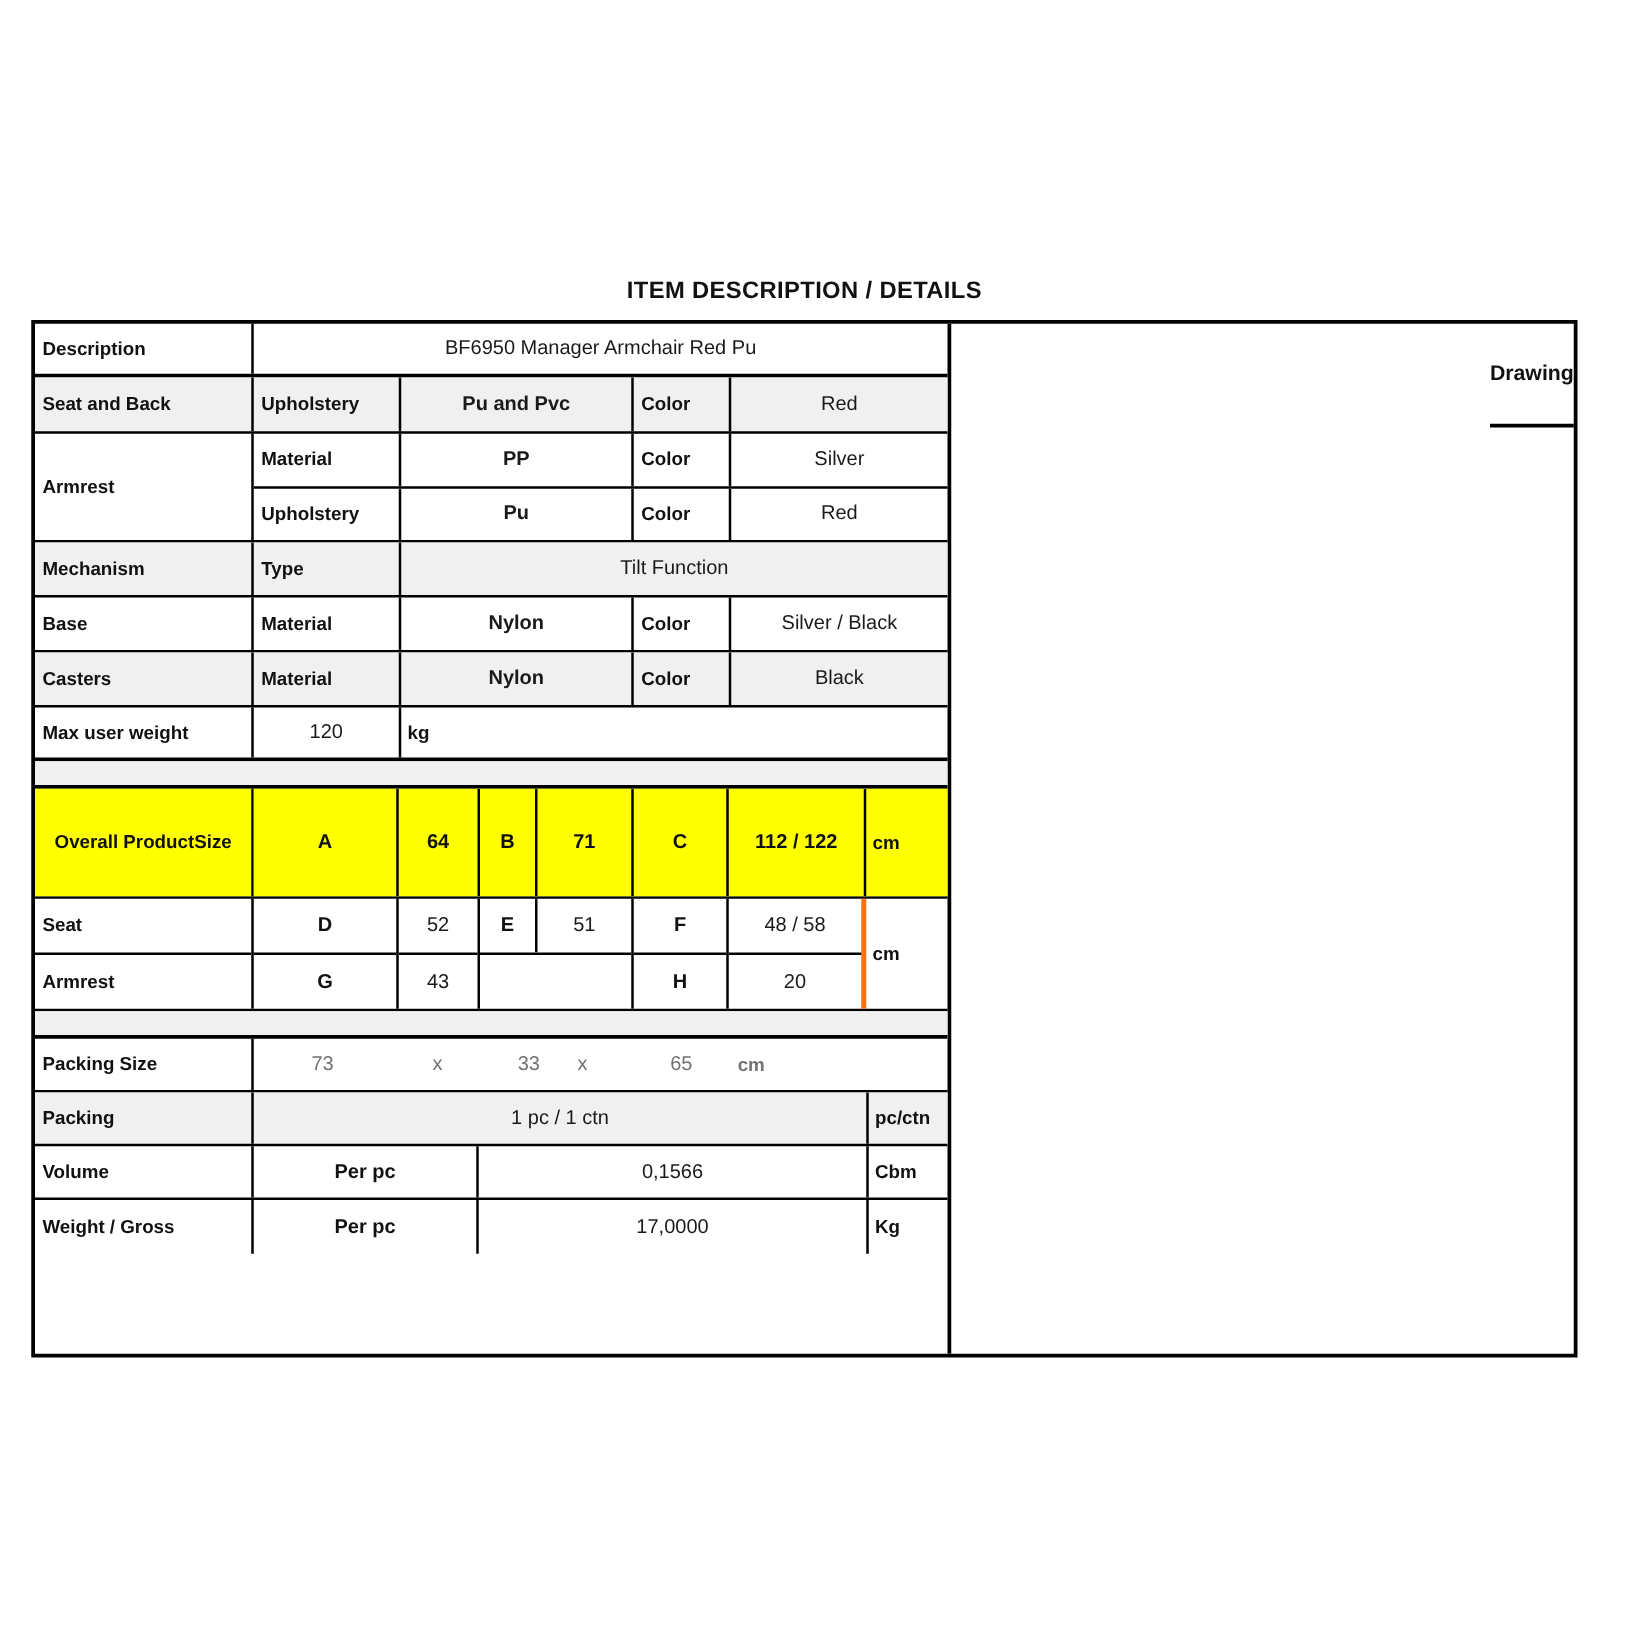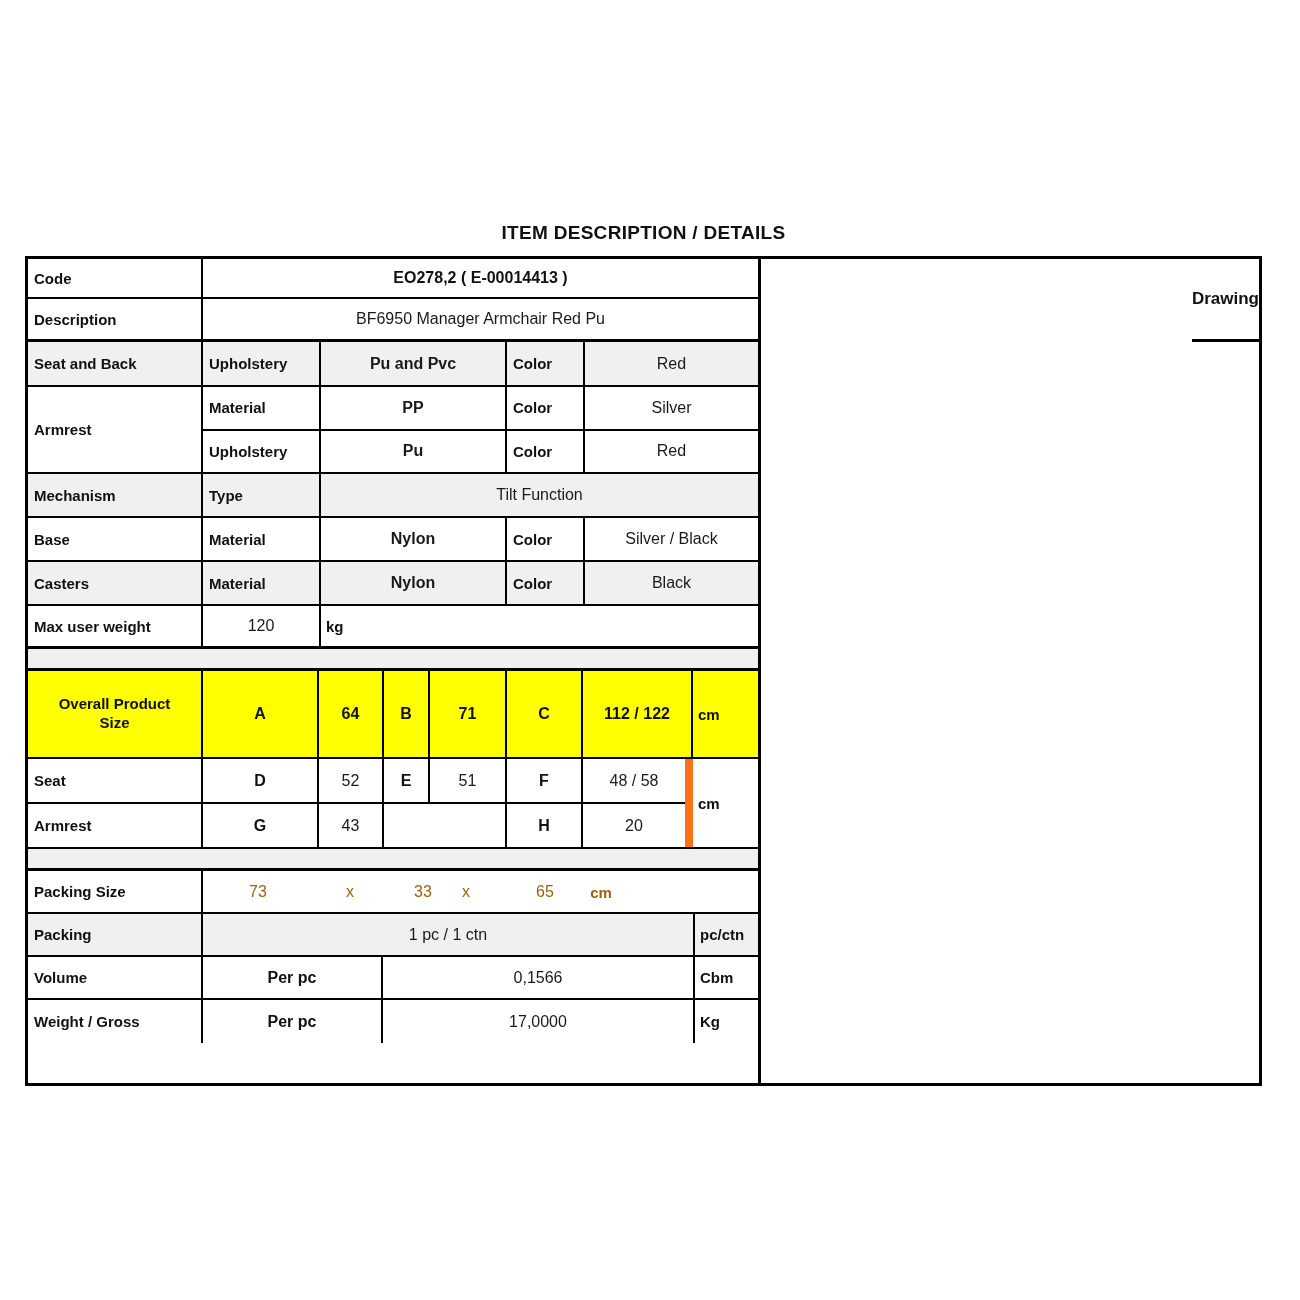--- a/index.html
+++ b/index.html
@@ -34,25 +34,25 @@
 
   
   .sA{width:116px;} .sAv{width:65px;} .sB{width:46px;} .sBv{width:77px;}
   .sC{width:76px;}  .sCv{width:110px;}
   .sLen{width:181px;} .sDep{width:123px;} .sHei{width:186px;}
 
   .stack { display:flex; flex-direction:column; }
   .stack > .sub { flex:1 1 0; display:flex; align-items:center; overflow:hidden; }
   .stack > .sub.top { border-bottom:2px solid #000; }
 
-  .center2 { flex-direction:column; justify-content:center; align-items:center;
+  .center2 { justify-content:center; align-items:center;
              text-align:center; font-weight:bold; font-size:15px; line-height:1.25; }
 
   .psz { position:relative; }
-  .psz span { position:absolute; top:50%; transform:translate(-50%,-50%); font-size:16px; color:#a16207; }
+  .psz span { position:absolute; top:50%; transform:translate(-50%,-50%); font-size:16px; color:#737373; }
   .psz span.bu { font-weight:bold; font-size:15px; }
 
   #drawing-header { height:83px; border-bottom:3px solid #000; display:flex;
                     align-items:center; justify-content:center; font-weight:bold; font-size:17px; }
   #drawing-area { flex:1; position:relative; }
   #drawing-area svg { position:absolute; inset:0; }
 
   #date-row { flex:0 0 44px; border-top:3px solid #000; display:flex;
               align-items:center; justify-content:center; font-weight:bold; font-size:15px; }
 
@@ -63,24 +63,20 @@
 
 <div id="page">
 
   <div class="title">ITEM DESCRIPTION / DETAILS</div>
 
   <div id="sheet">
     <div id="zone">
 
       <div id="left-panel">
 
-        <div class="row" style="height:40px">
-          <div class="cell w-label lbl">Code</div>
-          <div class="cell grow endc valb">EO278,2  ( E-00014413 )</div>
-        </div>
 
         <div class="row thick" style="height:43px">
           <div class="cell w-label lbl">Description</div>
           <div class="cell grow endc val">BF6950 Manager Armchair Red Pu</div>
         </div>
 
         <div class="row shade" style="height:45px">
           <div class="cell w-label lbl">Seat and Back</div>
           <div class="cell w2 lbl">Upholstery</div>
           <div class="cell w3 val">Pu and Pvc</div>
@@ -173,21 +169,21 @@
             <div class="sub top" style="display:flex">
               <div class="cell sB valb" style="height:100%">E</div>
               <div class="cell grow endc val" style="height:100%">51</div>
             </div>
             <div class="sub"></div>
           </div>
           <div class="stack sC" style="border-right:2px solid #000">
             <div class="sub top valb" style="justify-content:center">F</div>
             <div class="sub valb" style="justify-content:center">H</div>
           </div>
-          <div class="stack sCv" style="border-right:8px solid #f97316">
+          <div class="stack sCv" style="border-right:4px solid #f97316">
             <div class="sub top val" style="justify-content:center">48 / 58</div>
             <div class="sub val" style="justify-content:center">20</div>
           </div>
           <div class="cell grow endc unit">cm</div>
         </div>
 
         <div class="row thick shade" style="height:22px">
             <div class="cell grow endc"></div>
           </div>
 

